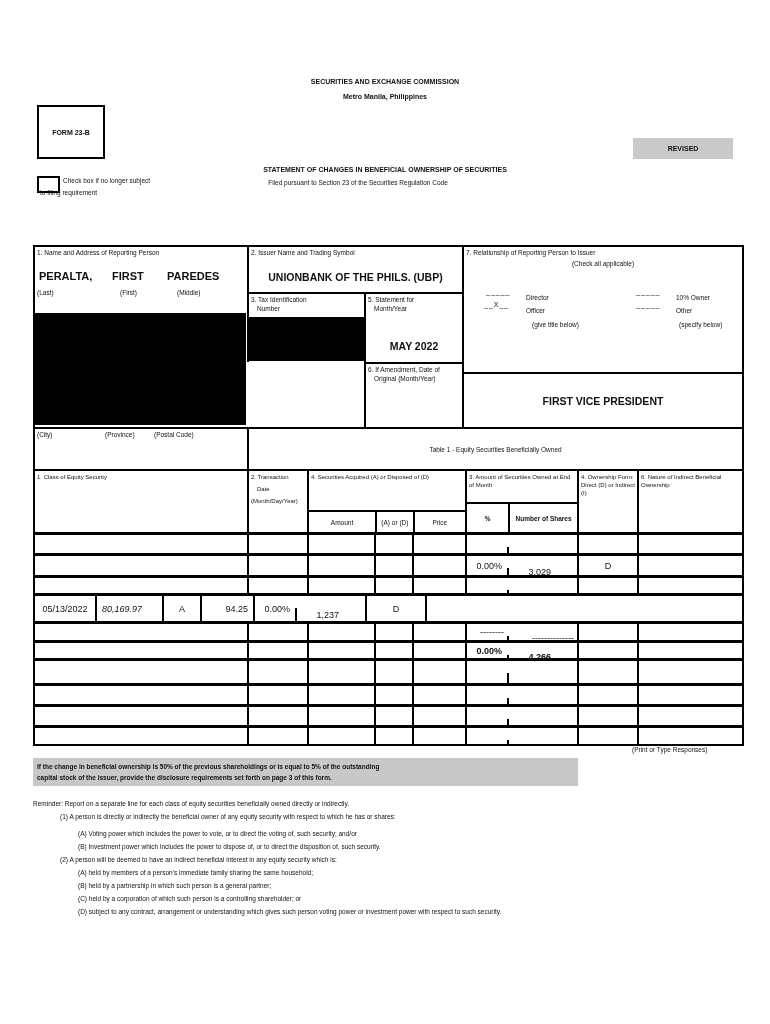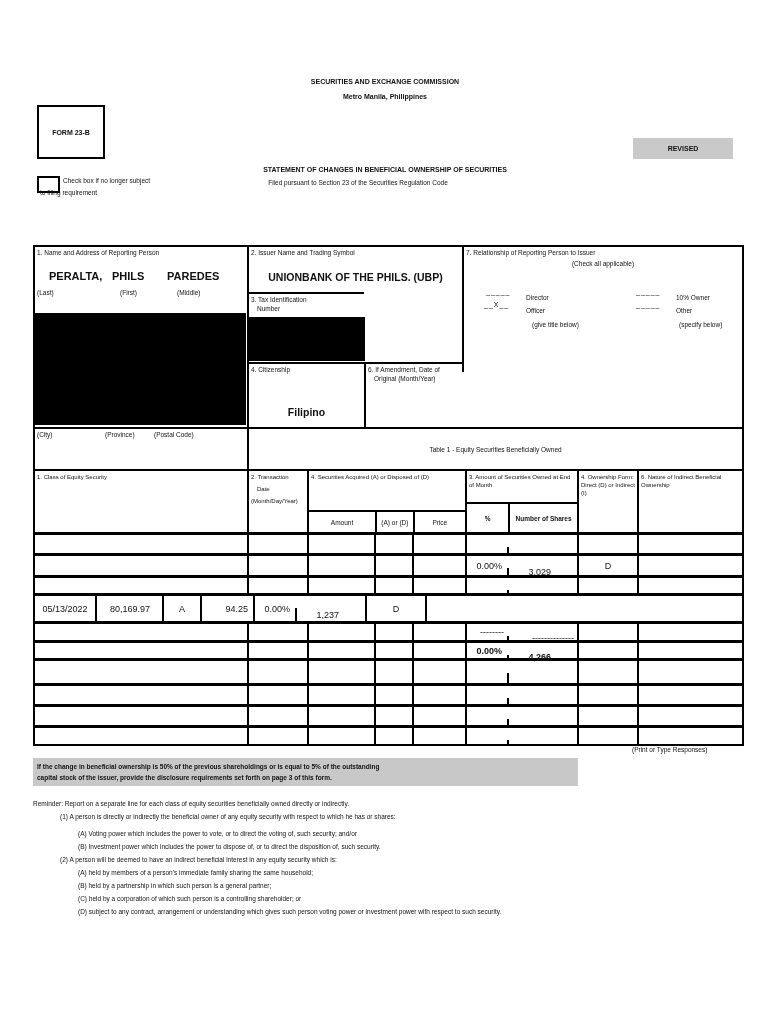--- a/index.html
+++ b/index.html
@@ -52,21 +52,21 @@
 
   
   .tbody{left:0;top:285px;width:707px;height:212px;}
   .trow{display:flex;box-sizing:border-box;border-top:3px solid #000;}
   .trow.bold .tcell{font-weight:bold;}
   .tcell{box-sizing:border-box;display:flex;align-items:center;font-size:9px;overflow:visible;white-space:nowrap;}
   .tcell + .tcell{border-left:2px solid #000;}
   .jc{justify-content:center;}
   .jr{justify-content:flex-end;}
   .jl{justify-content:flex-start;padding-left:3px;}
-  .col-amount{padding-right:12px;}
+  .col-amount{padding-right:20px;font-style:italic;}
   .col-price{padding-right:5px;}
   .col-pct{padding-right:5px;}
   .col-shares{padding-right:26px;margin-top:12px;}
   .dashcell{padding-right:3px;}
 
   
   .printnote{left:632px;top:746px;font-size:6.5px;}
   .grayNote{left:33px;top:758px;width:545px;background:#c8c8c8;font-size:6.5px;font-weight:bold;
             line-height:11px;padding:3px 4px;box-sizing:border-box;}
   .rem{position:absolute;font-size:6.5px;line-height:8px;white-space:nowrap;}
@@ -92,45 +92,46 @@
   <div class="abs t65" style="top:179px;left:0;width:716px;text-align:center;">Filed pursuant to Section 23 of the Securities Regulation Code</div>
 
   <div class="abs chk"></div>
   <div class="abs t65" style="left:63px;top:177px;">Check box if no longer subject</div>
   <div class="abs t65" style="left:40px;top:189px;">to filing requirement</div>
 
   <div class="abs ftable">
 
     <div class="cell s1">
       <span class="lab" style="left:2px;top:2px;">1.  Name and Address of Reporting Person</span>
-      <span class="name" style="left:14px;top:23px;">PERALTA,</span>
-      <span class="name" style="left:77px;top:23px;">PHILS</span>
+      <span class="name" style="left:4px;top:23px;">PERALTA,</span>
+      <span class="name" style="left:77px;top:23px;">FIRST</span>
       <span class="name" style="left:132px;top:23px;">PAREDES</span>
       <span class="lab" style="left:2px;top:42px;">(Last)</span>
       <span class="lab" style="left:85px;top:42px;">(First)</span>
       <span class="lab" style="left:142px;top:42px;">(Middle)</span>
       <div class="redact" style="left:0;top:66px;width:211px;height:112px;"></div>
     </div>
 
     <div class="cell s2 bl">
       <span class="lab" style="left:2px;top:2px;">2.  Issuer Name and Trading Symbol</span>
       <span class="issuername">UNIONBANK OF THE PHILS. (UBP)</span>
     </div>
 
     <div class="cell s3 bl bt">
       <span class="lab" style="left:2px;top:2px;">3.  Tax Identification</span>
       <span class="lab" style="left:8px;top:11px;">Number</span>
       <div class="redact" style="left:0;top:23px;width:116px;height:44px;"></div>
     </div>
 
-
-    <div class="cell s4 bl bt">
-      <span class="lab" style="left:2px;top:2px;">4.  Citizenship</span>
-      <div class="bigval" style="position:absolute;left:0;right:0;top:42px;text-align:center;">Filipino</div>
-    </div>
+    <div class="cell s5 bl bt">
+      <span class="lab" style="left:2px;top:2px;">5.  Statement for</span>
+      <span class="lab" style="left:8px;top:11px;">Month/Year</span>
+      <div class="bigval" style="position:absolute;left:0;right:0;top:46px;text-align:center;">MAY 2022</div>
+    </div>
+
 
     <div class="cell s6 bl bt">
       <span class="lab" style="left:2px;top:2px;">6.  If Amendment, Date of</span>
       <span class="lab" style="left:8px;top:11px;">Original (Month/Year)</span>
     </div>
 
     <div class="cell s7 bl">
       <span class="lab" style="left:2px;top:2px;">7.  Relationship of Reporting Person to Issuer</span>
       <span class="lab" style="left:0;right:0;top:13px;text-align:center;">(Check all applicable)</span>
       <span class="mark" style="left:22px;top:41px;">_____</span>
@@ -138,20 +139,23 @@
       <span class="lab" style="left:62px;top:47px;">Director</span>
       <span class="lab" style="left:62px;top:60px;">Officer</span>
       <span class="lab" style="left:68px;top:74px;">(give title below)</span>
       <span class="mark" style="left:172px;top:41px;">_____</span>
       <span class="mark" style="left:172px;top:54px;">_____</span>
       <span class="lab" style="left:212px;top:47px;">10% Owner</span>
       <span class="lab" style="left:212px;top:60px;">Other</span>
       <span class="lab" style="left:215px;top:74px;">(specify below)</span>
     </div>
 
+    <div class="cell fvp bl bt">
+      <span style="font-weight:bold;font-size:10.5px;">FIRST VICE PRESIDENT</span>
+    </div>
 
     <div class="cell cityrow bt">
       <span class="lab" style="left:2px;top:2px;">(City)</span>
       <span class="lab" style="left:70px;top:2px;">(Province)</span>
       <span class="lab" style="left:119px;top:2px;">(Postal Code)</span>
     </div>
 
     <div class="cell caprow bl bt">Table 1 - Equity Securities Beneficially Owned</div>
 
     <div class="cell thead">

